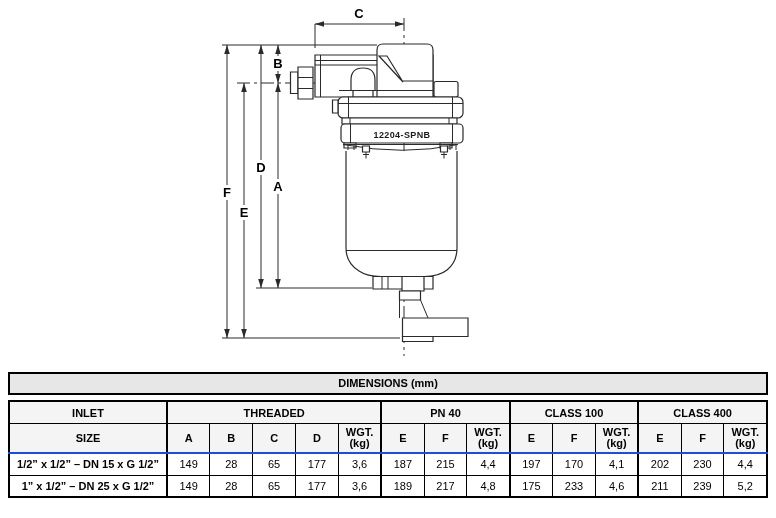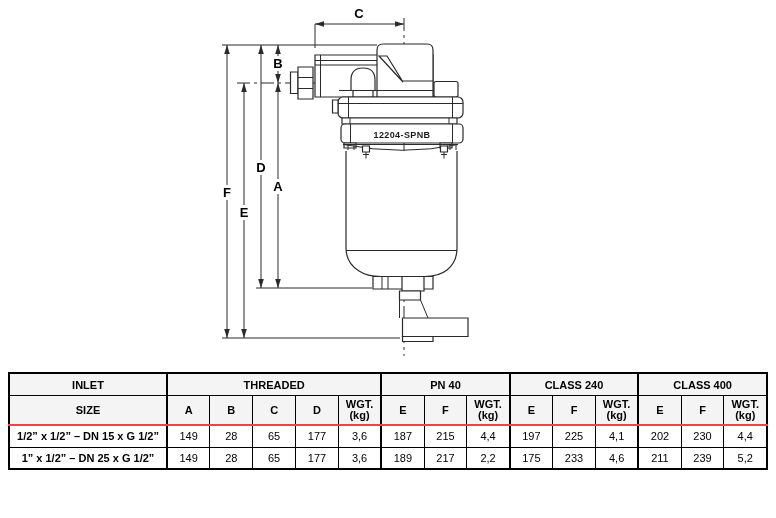--- a/index.html
+++ b/index.html
@@ -28,21 +28,21 @@
   table.dims{
     width:100%;border-collapse:collapse;table-layout:fixed;
     border:2px solid #000;background:#fff;
   }
   table.dims th,table.dims td{
     border:1px solid #000;text-align:center;padding:0;
     font-size:11px;overflow:hidden;white-space:nowrap;
   }
   table.dims thead th{background:#f4f4f4;font-weight:bold;}
   tr.grp-row th{height:21px;text-align:center;}
-  tr.col-row th{height:28px;border-bottom:2px solid #ef4444;}
+  tr.col-row th{height:28px;border-bottom:2px solid #1d4ed8;}
   tbody tr{height:22px;}
   tbody td{border-top:2px solid #000;}
   .grp-r{border-right:2px solid #000 !important;}
   .wgt span{display:block;font-size:11px;line-height:11px;}
   td.size-cell{
     text-align:right;padding-right:4px;font-weight:bold;font-size:10.5px;
   }
 </style>
 </head>
 <body>
@@ -182,32 +182,33 @@
 
       <g>
         <rect class="ddev" x="402.5" y="318" width="65.5" height="18.5"></rect>
         <rect class="ddev" x="402.5" y="336.5" width="30.5" height="5"></rect>
       </g>
 
     </g>
   </svg>
 
   <div class="tablewrap">
+    <div class="dim-title">DIMENSIONS (mm)</div>
 
     <table class="dims">
       <colgroup>
         <col style="width:158px">
         <col span="14">
       </colgroup>
       <thead>
         <tr class="grp-row">
           <th class="grp-r">INLET</th>
           <th class="grp-r" colspan="5">THREADED</th>
           <th class="grp-r" colspan="3">PN 40</th>
-          <th class="grp-r" colspan="3">CLASS 240</th>
+          <th class="grp-r" colspan="3">CLASS 100</th>
           <th colspan="3">CLASS 400</th>
         </tr>
         <tr class="col-row">
           <th class="grp-r">SIZE</th>
           <th>A</th>
           <th>B</th>
           <th>C</th>
           <th>D</th>
           <th class="grp-r wgt">
               <span>WGT.</span>
@@ -238,36 +239,36 @@
           <td class="size-cell grp-r">1/2” x 1/2” – DN 15 x G 1/2”</td>
           <td>149</td>
           <td>28</td>
           <td>65</td>
           <td>177</td>
           <td class="grp-r">3,6</td>
           <td>187</td>
           <td>215</td>
           <td class="grp-r">4,4</td>
           <td>197</td>
-          <td>225</td>
+          <td>170</td>
           <td class="grp-r">4,1</td>
           <td>202</td>
           <td>230</td>
           <td>4,4</td>
         </tr>
         <tr>
           <td class="size-cell grp-r">1” x 1/2” – DN 25 x G 1/2”</td>
           <td>149</td>
           <td>28</td>
           <td>65</td>
           <td>177</td>
           <td class="grp-r">3,6</td>
           <td>189</td>
           <td>217</td>
-          <td class="grp-r">2,2</td>
+          <td class="grp-r">4,8</td>
           <td>175</td>
           <td>233</td>
           <td class="grp-r">4,6</td>
           <td>211</td>
           <td>239</td>
           <td>5,2</td>
         </tr>
       </tbody>
     </table>
   </div>

